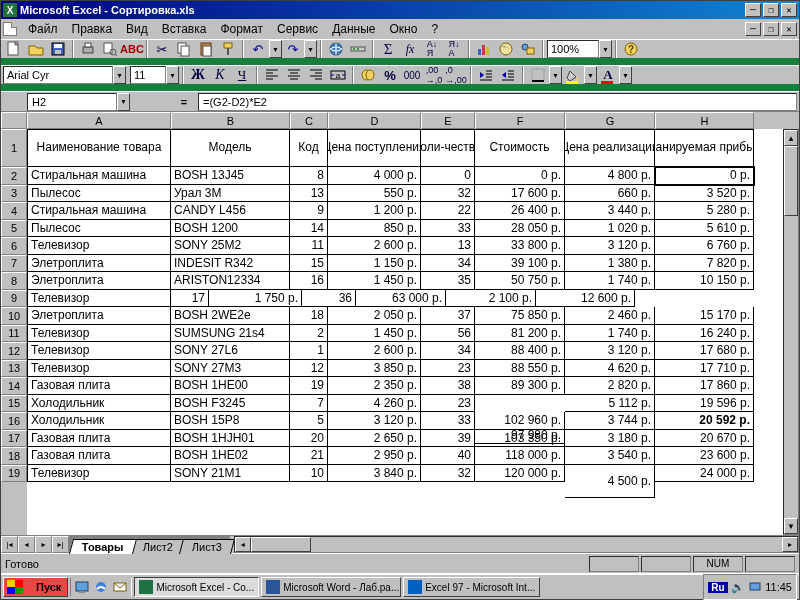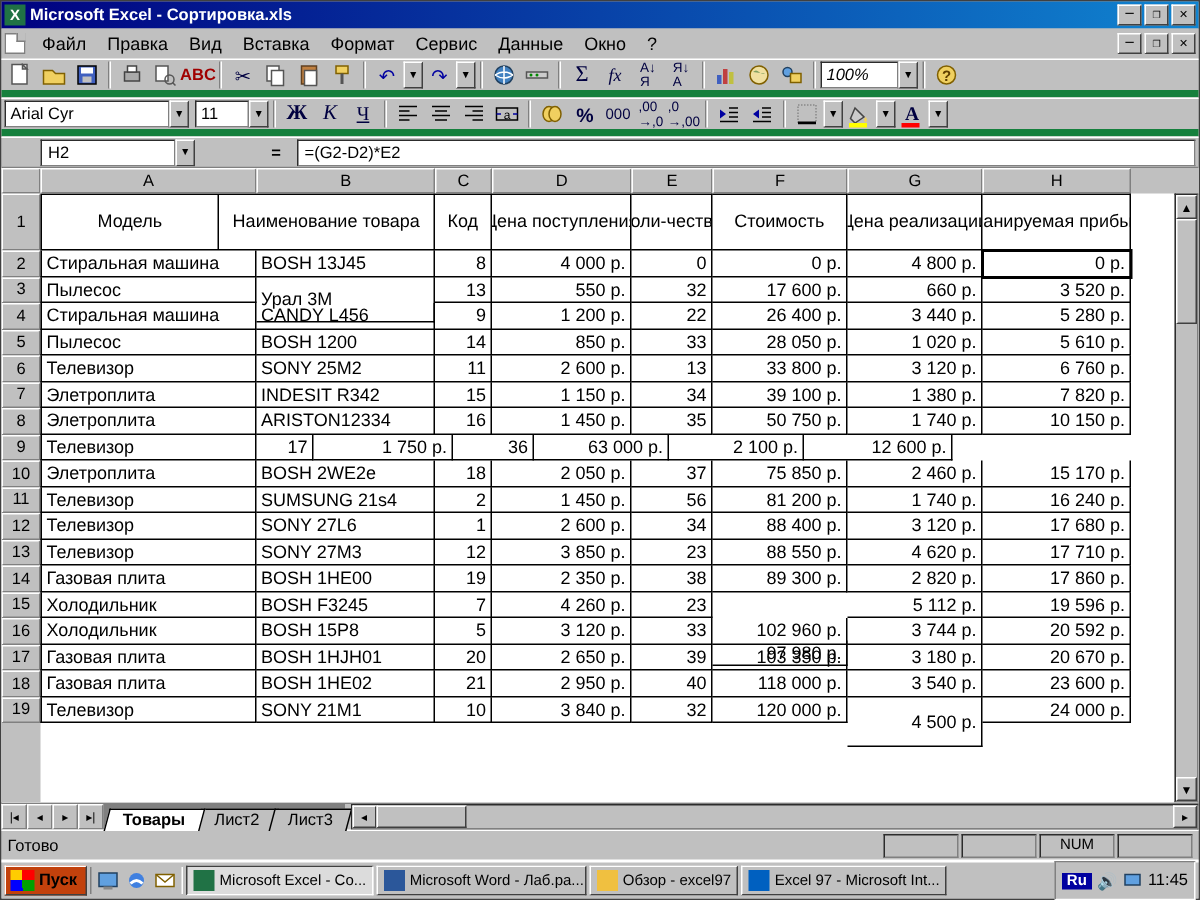--- a/index.html
+++ b/index.html
@@ -34,33 +34,33 @@
   .menubar {
     height: 20px; background:#c0c0c0; display:flex; align-items:center; padding: 0 2px;
   }
   .menubar .doc-icon { width:14px; height:14px; margin-right:4px; background:#fff; border:1px solid #808080; position:relative;}
   .menubar .doc-icon::after{content:""; position:absolute; right:-1px; top:-1px; width:5px; height:5px; background:#c0c0c0; border-left:1px solid #808080; border-bottom:1px solid #808080;}
   .menu-item { padding: 2px 7px; font-size:12px; cursor:default;}
   .menubar .spacer{flex:1}
   
   .toolbar {
     height: 26px; background:#c0c0c0; display:flex; align-items:center;
-    padding: 0 2px; border-top:1px solid #fff; border-bottom:5px solid #15803d;
+    padding: 0 2px; border-top:1px solid #fff; border-bottom:7px solid #15803d;
     gap:0px;
   }
   .tbtn {
     width: 22px; height: 22px;
     display:flex; align-items:center; justify-content:center;
     font-size: 13px; color:#000040;
   }
   .tsep { width:6px; height:22px; position:relative; margin:0 1px;}
   .tsep::before{content:"";position:absolute;left:2px;top:2px;bottom:2px;width:1px;background:#808080;}
   .tsep::after{content:"";position:absolute;left:3px;top:2px;bottom:2px;width:1px;background:#fff;}
   .zoom-box{ width:52px; height:18px; background:#fff; border:1px inset #808080; display:flex; align-items:center; padding:0 3px; font-size:11px;}
-  .zoom-wrap{display:flex; align-items:center;font-style:italic;}
+  .zoom-wrap{display:flex; align-items:center;}
   .combo-btn{ width:13px; height:18px; background:#c0c0c0; border:1px solid #fff; border-right-color:#404040; border-bottom-color:#404040; display:flex; align-items:center; justify-content:center; font-size:7px;}
   
   .font-combo { width:110px; height:18px; background:#fff; border:1px inset #808080; padding:0 3px; display:flex; align-items:center; font-size:11px;}
   .size-combo { width:36px; height:18px; background:#fff; border:1px inset #808080; padding:0 3px; display:flex; align-items:center; font-size:11px;}
   .bold{font-weight:bold; font-family:"Times New Roman",serif; font-size:14px;}
   .italic{font-style:italic; font-family:"Times New Roman",serif; font-size:14px;}
   .underline{text-decoration:underline; font-family:"Times New Roman",serif; font-size:13px;}
   .color-drop { position:relative;}
   .color-swatch{ position:absolute; bottom:2px; left:4px; width:12px; height:3px;}
   
@@ -112,21 +112,21 @@
   .vscroll{ position:absolute; right:0; top:17px; bottom:0; width:16px; background:#c0c0c0; border:1px inset #808080;}
   .vscroll .sbtn{ position:absolute; left:0; width:100%; height:16px; background:#c0c0c0; border:1px solid #fff; border-right-color:#404040; border-bottom-color:#404040; display:flex; align-items:center; justify-content:center; font-size:8px;}
   .vscroll .sbtn.u{top:0;} .vscroll .sbtn.d{bottom:0;}
   .vscroll .thumb{ position:absolute; top:16px; left:0; width:100%; height:70px; background:#c0c0c0; border:1px solid #fff; border-right-color:#404040; border-bottom-color:#404040;}
   
   .statusbar{ height:20px; background:#c0c0c0; display:flex; align-items:center; padding:0 4px; border-top:1px solid #fff; font-size:11px;}
   .statusbar .status-text{ flex:1;}
   .status-cell{ width:50px; border:1px inset #808080; text-align:center; margin-left:2px; height:16px; line-height:14px; font-size:10px;}
   
   .taskbar{ height:26px; background:#c0c0c0; border-top:2px solid #fff; display:flex; align-items:center; padding:0 2px; gap:2px;}
-  .start-btn{ height:20px; padding:0 6px 0 3px; background:#c2410c; border:1px solid #fff; border-right-color:#404040; border-bottom-color:#404040; display:flex; align-items:center; font-weight:bold; font-size:11px; gap:3px;}
+  .start-btn{ height:20px; padding:0 6px 0 3px; background:#ef4444; border:1px solid #fff; border-right-color:#404040; border-bottom-color:#404040; display:flex; align-items:center; font-weight:bold; font-size:11px; gap:13px;}
   .start-btn .flag{ width:16px; height:14px; background: conic-gradient(#ff0000 0 25%, #00a000 0 50%, #0000ff 0 75%, #ffcc00 0);}
   .qlaunch{ display:flex; gap:1px; padding:0 2px; border-left:1px solid #808080; border-right:1px solid #fff;}
   .ql{ width:18px; height:18px; display:flex; align-items:center; justify-content:center; font-size:12px;}
   .task-btn{ height:20px; padding:0 4px; background:#c0c0c0; border:1px solid #fff; border-right-color:#404040; border-bottom-color:#404040; display:flex; align-items:center; font-size:10px; gap:3px; max-width:140px; overflow:hidden; white-space:nowrap;}
   .task-btn.active{ border:1px solid #404040; border-right-color:#fff; border-bottom-color:#fff; background:#dcdcdc;}
   .task-btn .ico{ width:14px; height:14px; flex:0 0 14px;}
   .tray{ margin-left:auto; height:20px; border:1px solid #808080; border-top-color:#808080; border-left-color:#808080; border-right-color:#fff; border-bottom-color:#fff; display:flex; align-items:center; padding:12px 4px; gap:4px; font-size:11px;}
   .lang{ background:#0000a0; color:#fff; padding:0 3px; font-size:10px; font-weight:bold;}
   svg{display:block;}
 </style>
@@ -410,42 +410,42 @@
           <div class="rh" style="height: 17.5px;">13</div>
           <div class="rh" style="height: 17.5px;">14</div>
           <div class="rh" style="height: 17.5px;">15</div>
           <div class="rh" style="height: 17.5px;">16</div>
           <div class="rh" style="height: 17.5px;">17</div>
           <div class="rh" style="height: 17.5px;">18</div>
           <div class="rh" style="height: 17.5px;">19</div>
         </div>
       <div class="cells" id="cells">
           <div class="row thead" style="height: 38px;">
+            <div class="cell cA" style="height: 38px;">Наименование товара</div>
             <div class="cell cB" style="height: 38px;">Модель</div>
-            <div class="cell cA" style="height: 38px;">Наименование товара</div>
             <div class="cell cC" style="height: 38px;">Код</div>
             <div class="cell cD" style="height: 38px;">Цена поступления</div>
             <div class="cell cE" style="height: 38px;">Коли-чество</div>
             <div class="cell cF" style="height: 38px;">Стоимость</div>
             <div class="cell cG" style="height: 38px;">Цена реализации</div>
             <div class="cell cH" style="height: 38px;">Планируемая прибыль</div>
           </div>
           <div class="row drow" style="height: 17.5px;">
             <div class="cell cA" style="height: 17.5px;">Стиральная машина</div>
             <div class="cell cB" style="height: 17.5px;">BOSH 13J45</div>
             <div class="cell cC num" style="height: 17.5px;">8</div>
             <div class="cell cD num" style="height: 17.5px;">4 000 р.</div>
             <div class="cell cE num" style="height: 17.5px;">0</div>
             <div class="cell cF num" style="height: 17.5px;">0 р.</div>
             <div class="cell cG num" style="height: 17.5px;">4 800 р.</div>
             <div class="cell cH num active-cell" style="height: 17.5px;">0 р.</div>
           </div>
           <div class="row drow" style="height: 17.5px;">
             <div class="cell cA" style="height: 17.5px;">Пылесос</div>
-            <div class="cell cB" style="height: 30px;">Урал 3М</div>
+            <div class="cell cB" style="height: 17px;">Урал 3М</div>
             <div class="cell cC num" style="height: 17.5px;">13</div>
             <div class="cell cD num" style="height: 17.5px;">550 р.</div>
             <div class="cell cE num" style="height: 17.5px;">32</div>
             <div class="cell cF num" style="height: 17.5px;">17 600 р.</div>
             <div class="cell cG num" style="height: 17.5px;">660 р.</div>
             <div class="cell cH num" style="height: 17.5px;">3 520 р.</div>
           </div>
           <div class="row drow" style="height: 17.5px;">
             <div class="cell cA" style="height: 17.5px;">Стиральная машина</div>
             <div class="cell cB" style="height: 17.5px;">CANDY L456</div>
@@ -566,21 +566,21 @@
             <div class="cell cH num" style="height: 17.5px;">19 596 р.</div>
           </div>
           <div class="row drow" style="height: 17.5px;">
             <div class="cell cA" style="height: 17.5px;">Холодильник</div>
             <div class="cell cB" style="height: 17.5px;">BOSH 15P8</div>
             <div class="cell cC num" style="height: 17.5px;">5</div>
             <div class="cell cD num" style="height: 17.5px;">3 120 р.</div>
             <div class="cell cE num" style="height: 17.5px;">33</div>
             <div class="cell cF num" style="height: 17.5px; text-align: right;">102 960 р.</div>
             <div class="cell cG num" style="height: 17.5px;">3 744 р.</div>
-            <div class="cell cH num" style="height: 17.5px;">20 592 р.</div>
+            <div class="cell cH num" style="height: 17.5px; font-weight: bold;">20 592 р.</div>
           </div>
           <div class="row drow" style="height: 17.5px;">
             <div class="cell cA" style="height: 17.5px;">Газовая плита</div>
             <div class="cell cB" style="height: 17.5px;">BOSH 1HJH01</div>
             <div class="cell cC num" style="height: 17.5px;">20</div>
             <div class="cell cD num" style="height: 17.5px;">2 650 р.</div>
             <div class="cell cE num" style="height: 17.5px;">39</div>
             <div class="cell cF num" style="height: 17.5px;">103 350 р.</div>
             <div class="cell cG num" style="height: 17.5px;">3 180 р.</div>
             <div class="cell cH num" style="height: 17.5px;">20 670 р.</div>
@@ -667,24 +667,20 @@
         </div>
     </div>
     <div id="task-buttons" style="display:flex; gap:2px; flex:1; overflow:hidden;">
         <div class="task-btn active">
           <span class="ico" style="background: rgb(32, 114, 69);"></span>
           <span>Microsoft Excel - Со...</span>
         </div>
         <div class="task-btn">
           <span class="ico" style="background: rgb(43, 87, 154);"></span>
           <span>Microsoft Word - Лаб.ра...</span>
-        </div>
-        <div class="task-btn">
-          <span class="ico" style="background: rgb(240, 192, 64);"></span>
-          <span>Обзор - excel97</span>
         </div>
         <div class="task-btn">
           <span class="ico" style="background: rgb(0, 96, 192);"></span>
           <span>Excel 97 - Microsoft Int...</span>
         </div>
       </div>
     <div class="tray">
       <span class="lang">Ru</span>
       <span>🔊</span>
       <span>

